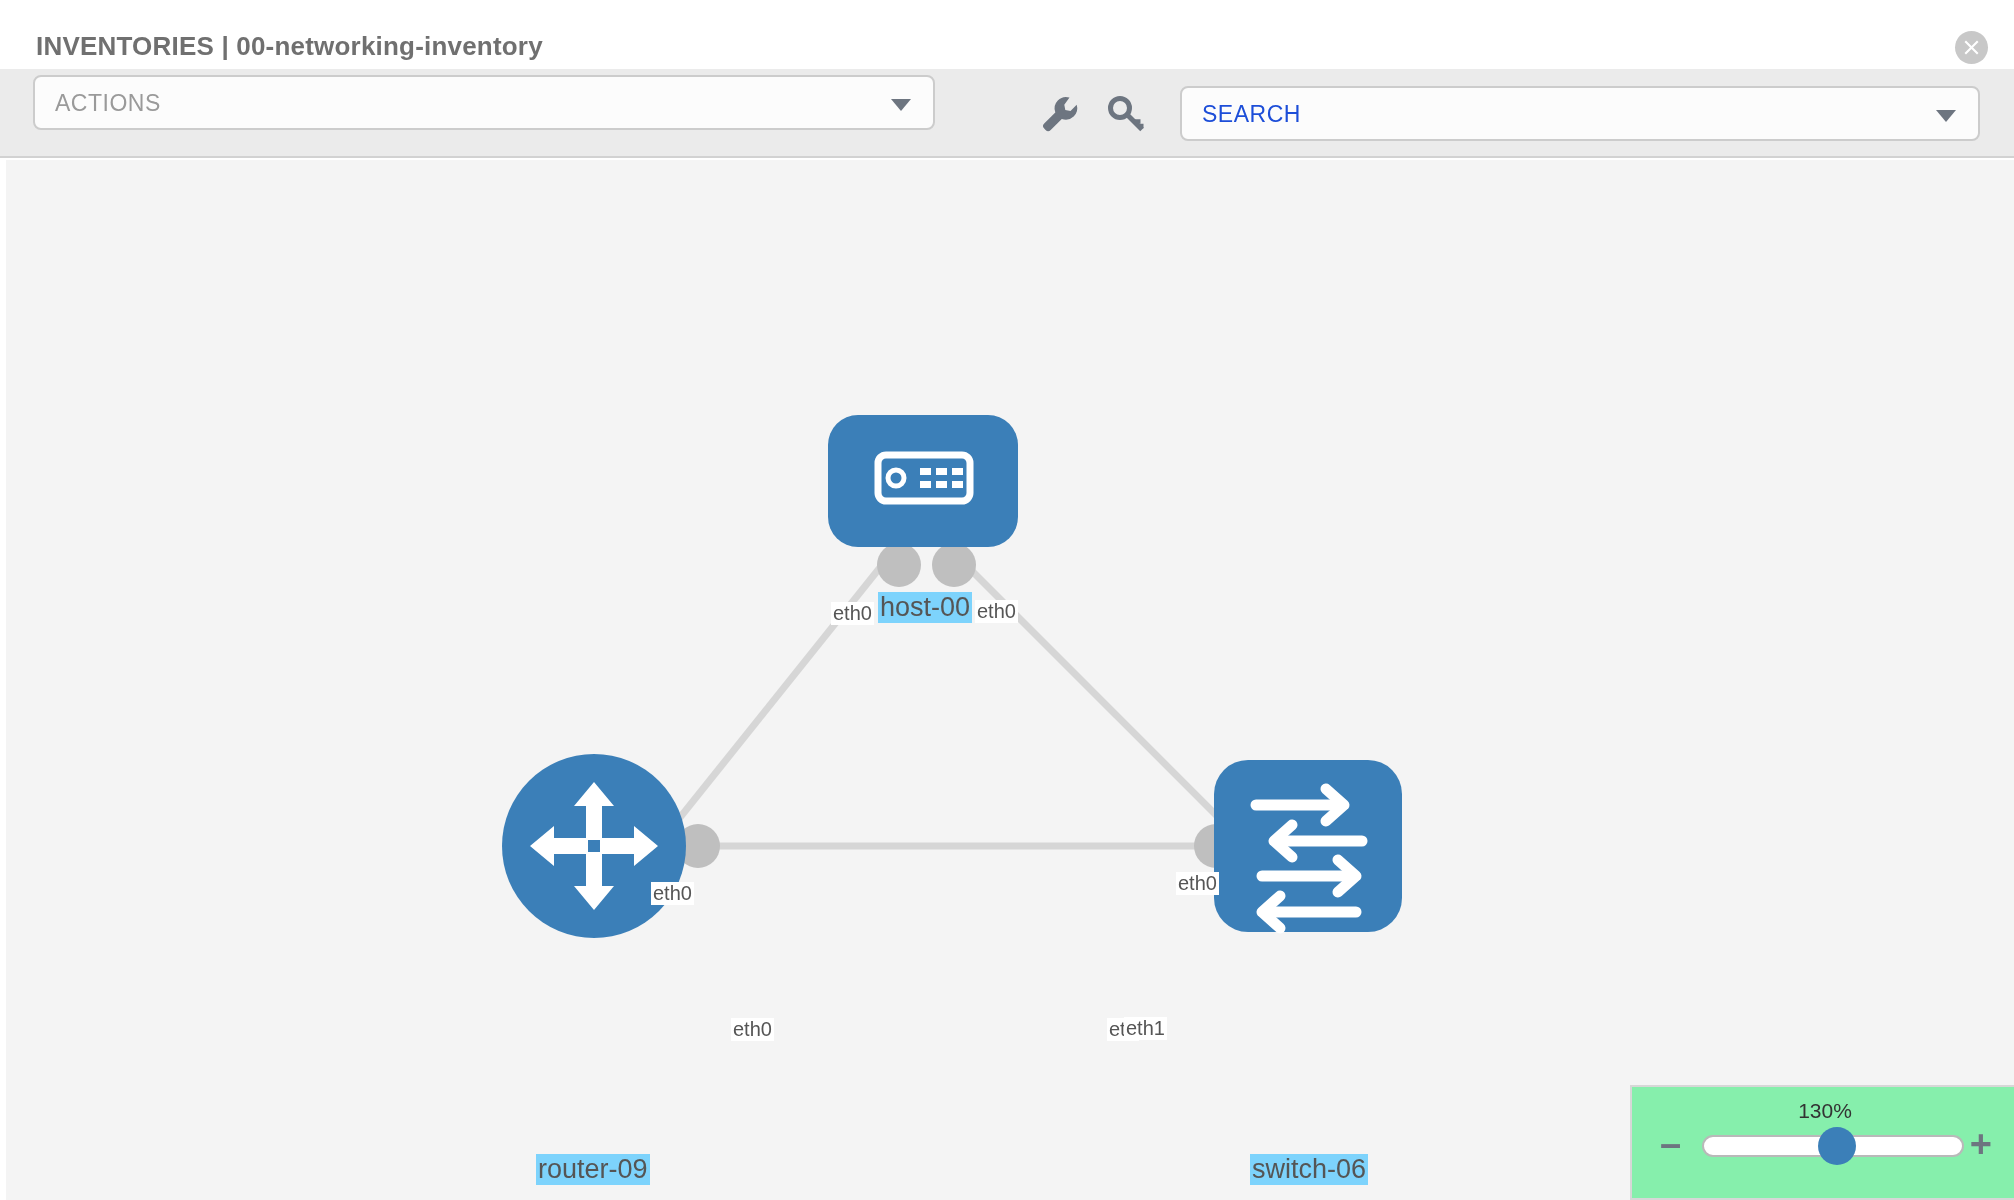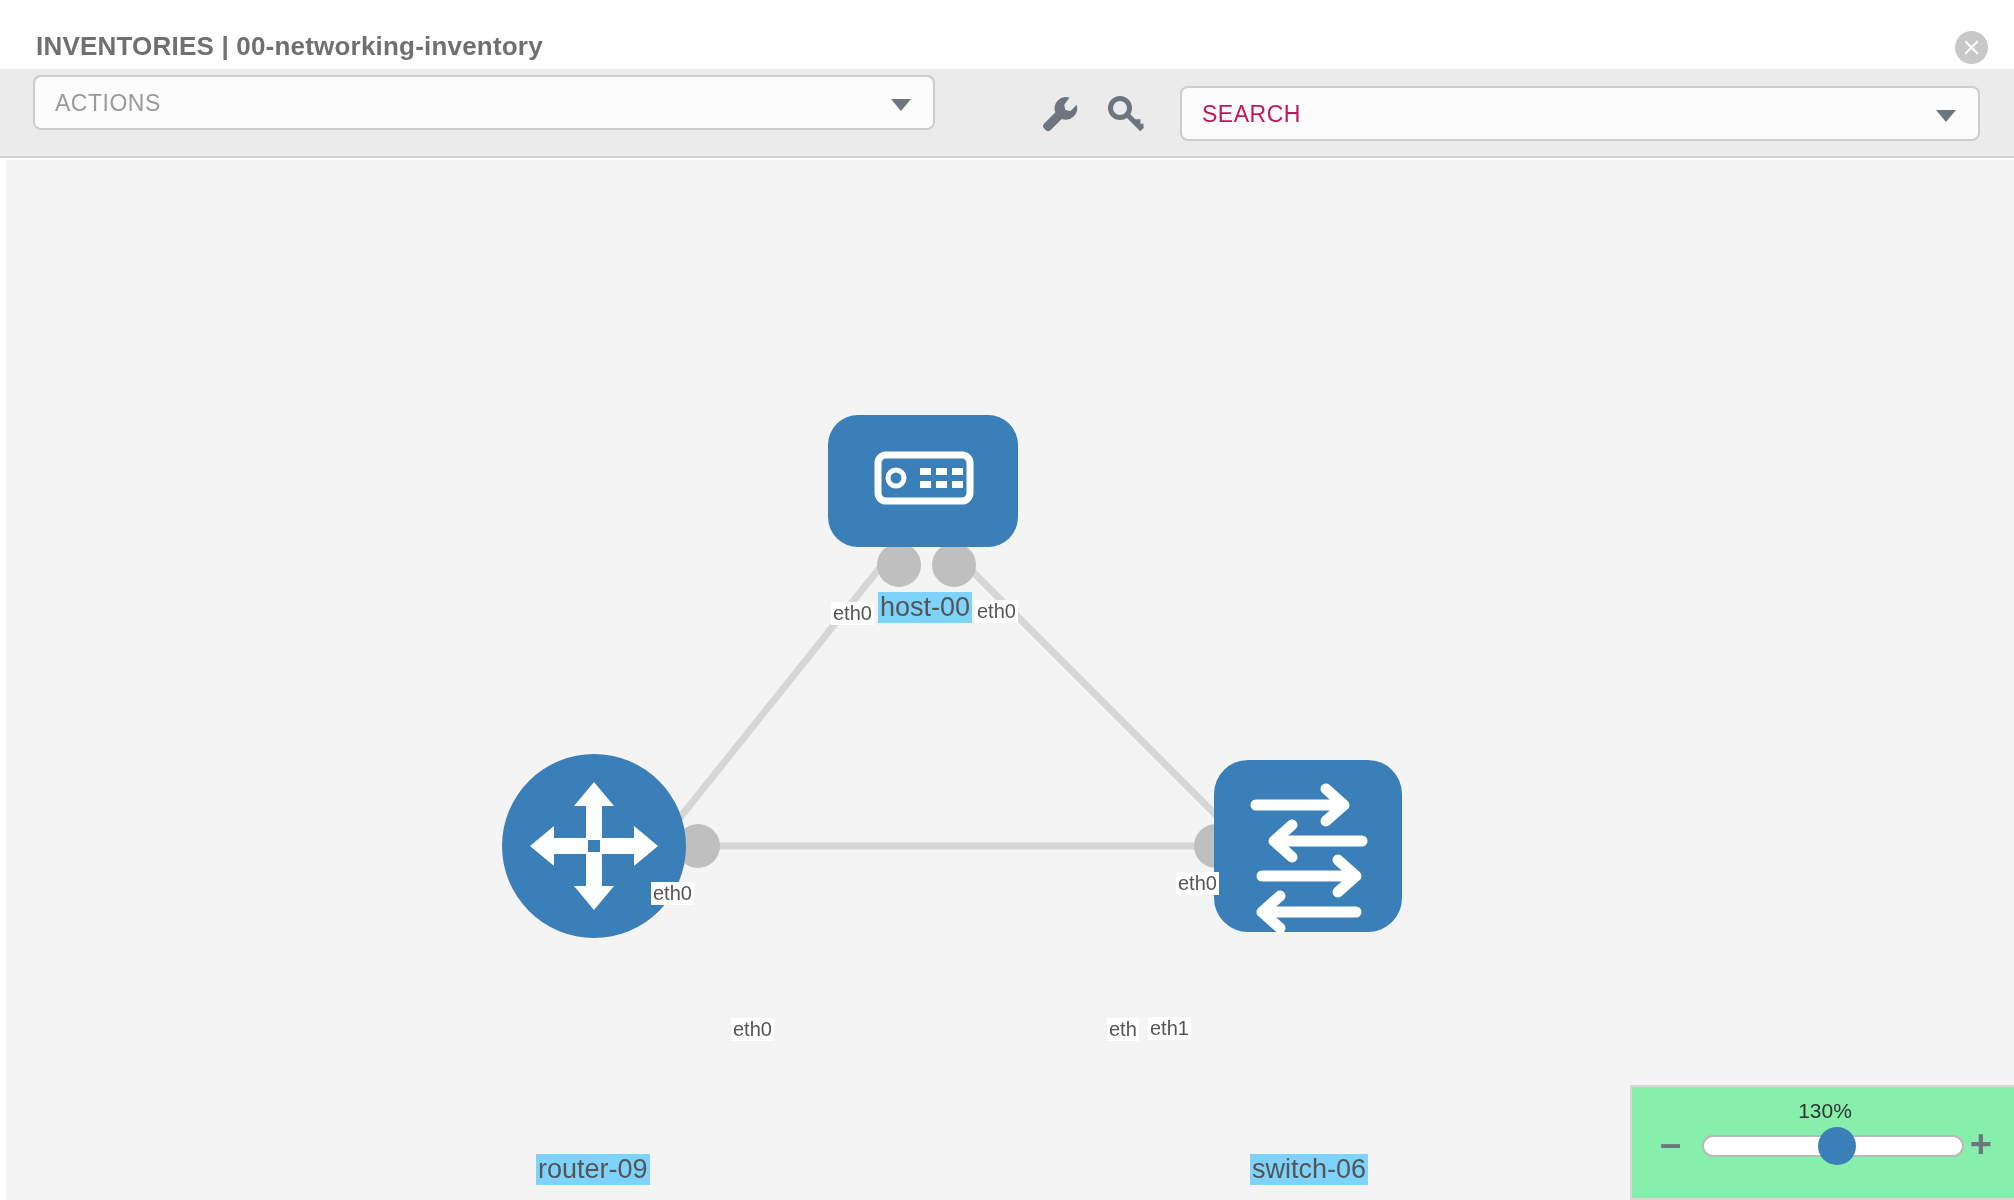--- a/index.html
+++ b/index.html
@@ -68,21 +68,21 @@
   .search-select {
     position: absolute; left: 1180px; top: 17px;
     width: 800px; height: 55px;
     background: #fcfcfc;
     border: 2px solid #cccccc;
     border-radius: 8px;
     cursor: text;
   }
   .search-select .label {
     position: absolute; left: 20px; top: 13px;
-    font-size: 23px; color: #be185d; letter-spacing: 0.5px;
+    font-size: 23px; color: #1d4ed8; letter-spacing: 0.5px;
   }
 
   
   .canvas {
     position: absolute; top: 160px; left: 6px;
     width: 2014px; height: 1040px;
     background: #f4f4f4;
     overflow: hidden;
   }
   .topo-svg { position: absolute; top: 0; left: 0; }
@@ -243,21 +243,21 @@
       </g>
     </g>
   </svg>
 
   <span class="edge-label" style="left:825px;  top:442px;">eth0</span>
   <span class="edge-label" style="left:969px;  top:440px;">eth0</span>
   <span class="edge-label" style="left:645px;  top:722px;">eth0</span>
   <span class="edge-label" style="left:1170px; top:712px;">eth0</span>
   <span class="edge-label" style="left:725px;  top:858px;">eth0</span>
   <span class="edge-label" style="left:1101px; top:858px;">eth</span>
-  <span class="edge-label" style="left:1118px; top:857px;margin-left:24px;">eth1</span>
+  <span class="edge-label" style="left:1118px; top:857px;">eth1</span>
 
   <span class="node-label" style="left:872px;  top:432px;">host-00</span>
   <span class="node-label" style="left:530px;  top:994px;">router-09</span>
   <span class="node-label" style="left:1244px; top:994px;">switch-06</span>
 
   <div class="zoom-panel">
     <div class="zoom-value">130%</div>
     <div class="zoom-minus">–</div>
     <div class="zoom-track"></div>
     <div class="zoom-thumb"></div>

